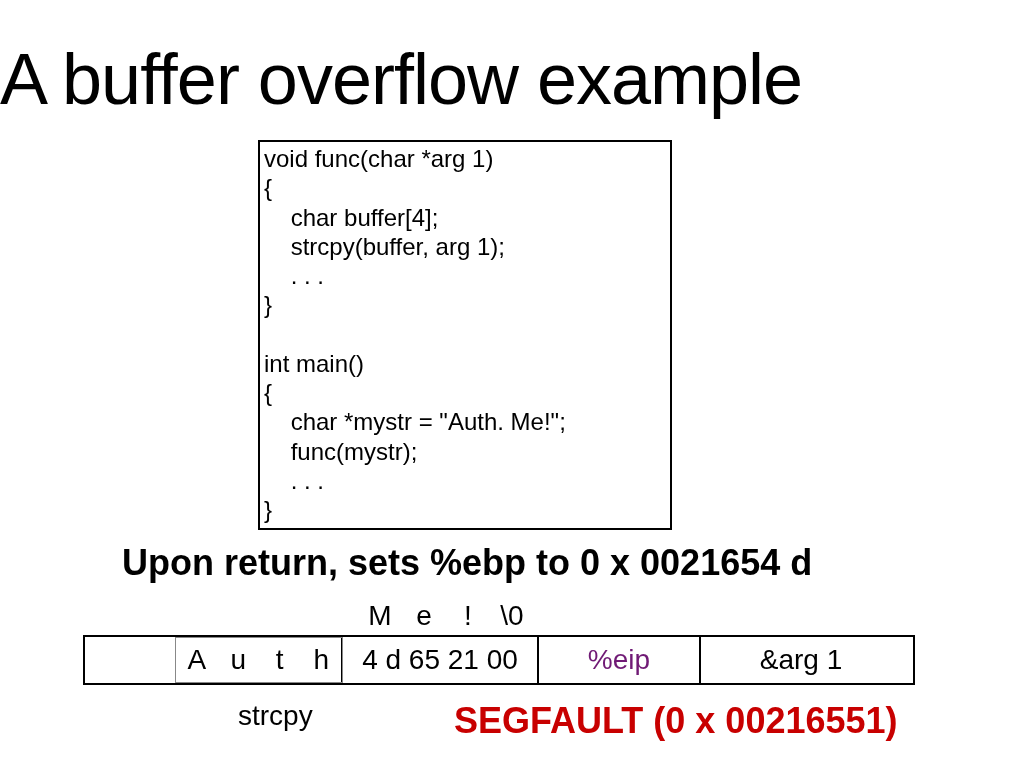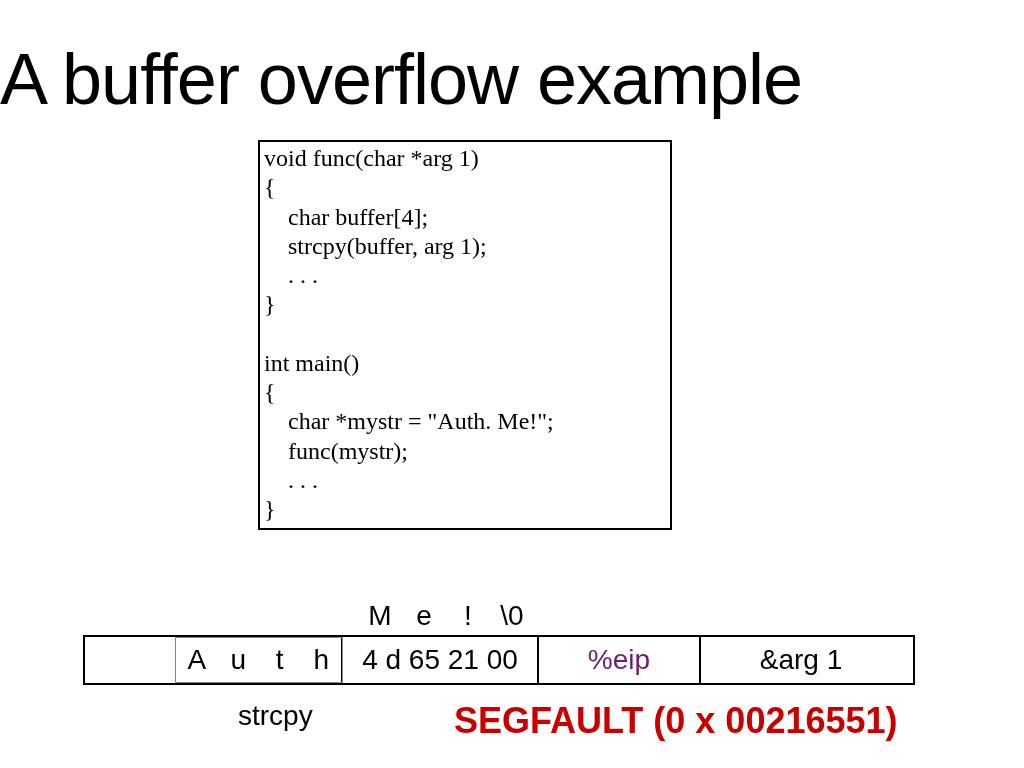--- a/index.html
+++ b/index.html
@@ -31,21 +31,21 @@
   .codebox {
     position: absolute;
     top: 140px;
     left: 258px;
     width: 414px;
     border: 2px solid #000;
     box-sizing: border-box;
     padding: 2px 4px 4px 4px;
     font-size: 24px;
     line-height: 1.22;
-    font-family: Liberation Serif, serif;
+    font-family: Liberation Sans, sans-serif;
     white-space: pre;
   }
   .return-line {
     position: absolute;
     top: 542px;
     left: 122px;
     font-size: 36px;
     font-weight: 700;
   }
   .char-labels {
@@ -142,20 +142,21 @@
 <span>    . . .</span>
 <span>}</span>
 <span></span>
 <span>int main()</span>
 <span>{</span>
 <span>    char *mystr = "Auth. Me!";</span>
 <span>    func(mystr);</span>
 <span>    . . .</span>
 <span>}</span></div>
 
+  <div class="return-line">Upon return, sets %ebp to 0 x 0021654 d</div>
 
   <div class="char-labels">
     <span>M</span>
     <span>e</span>
     <span>!</span>
     <span>\0</span>
   </div>
 
   <div class="stackbox">
     <div class="cell cell-auth">

